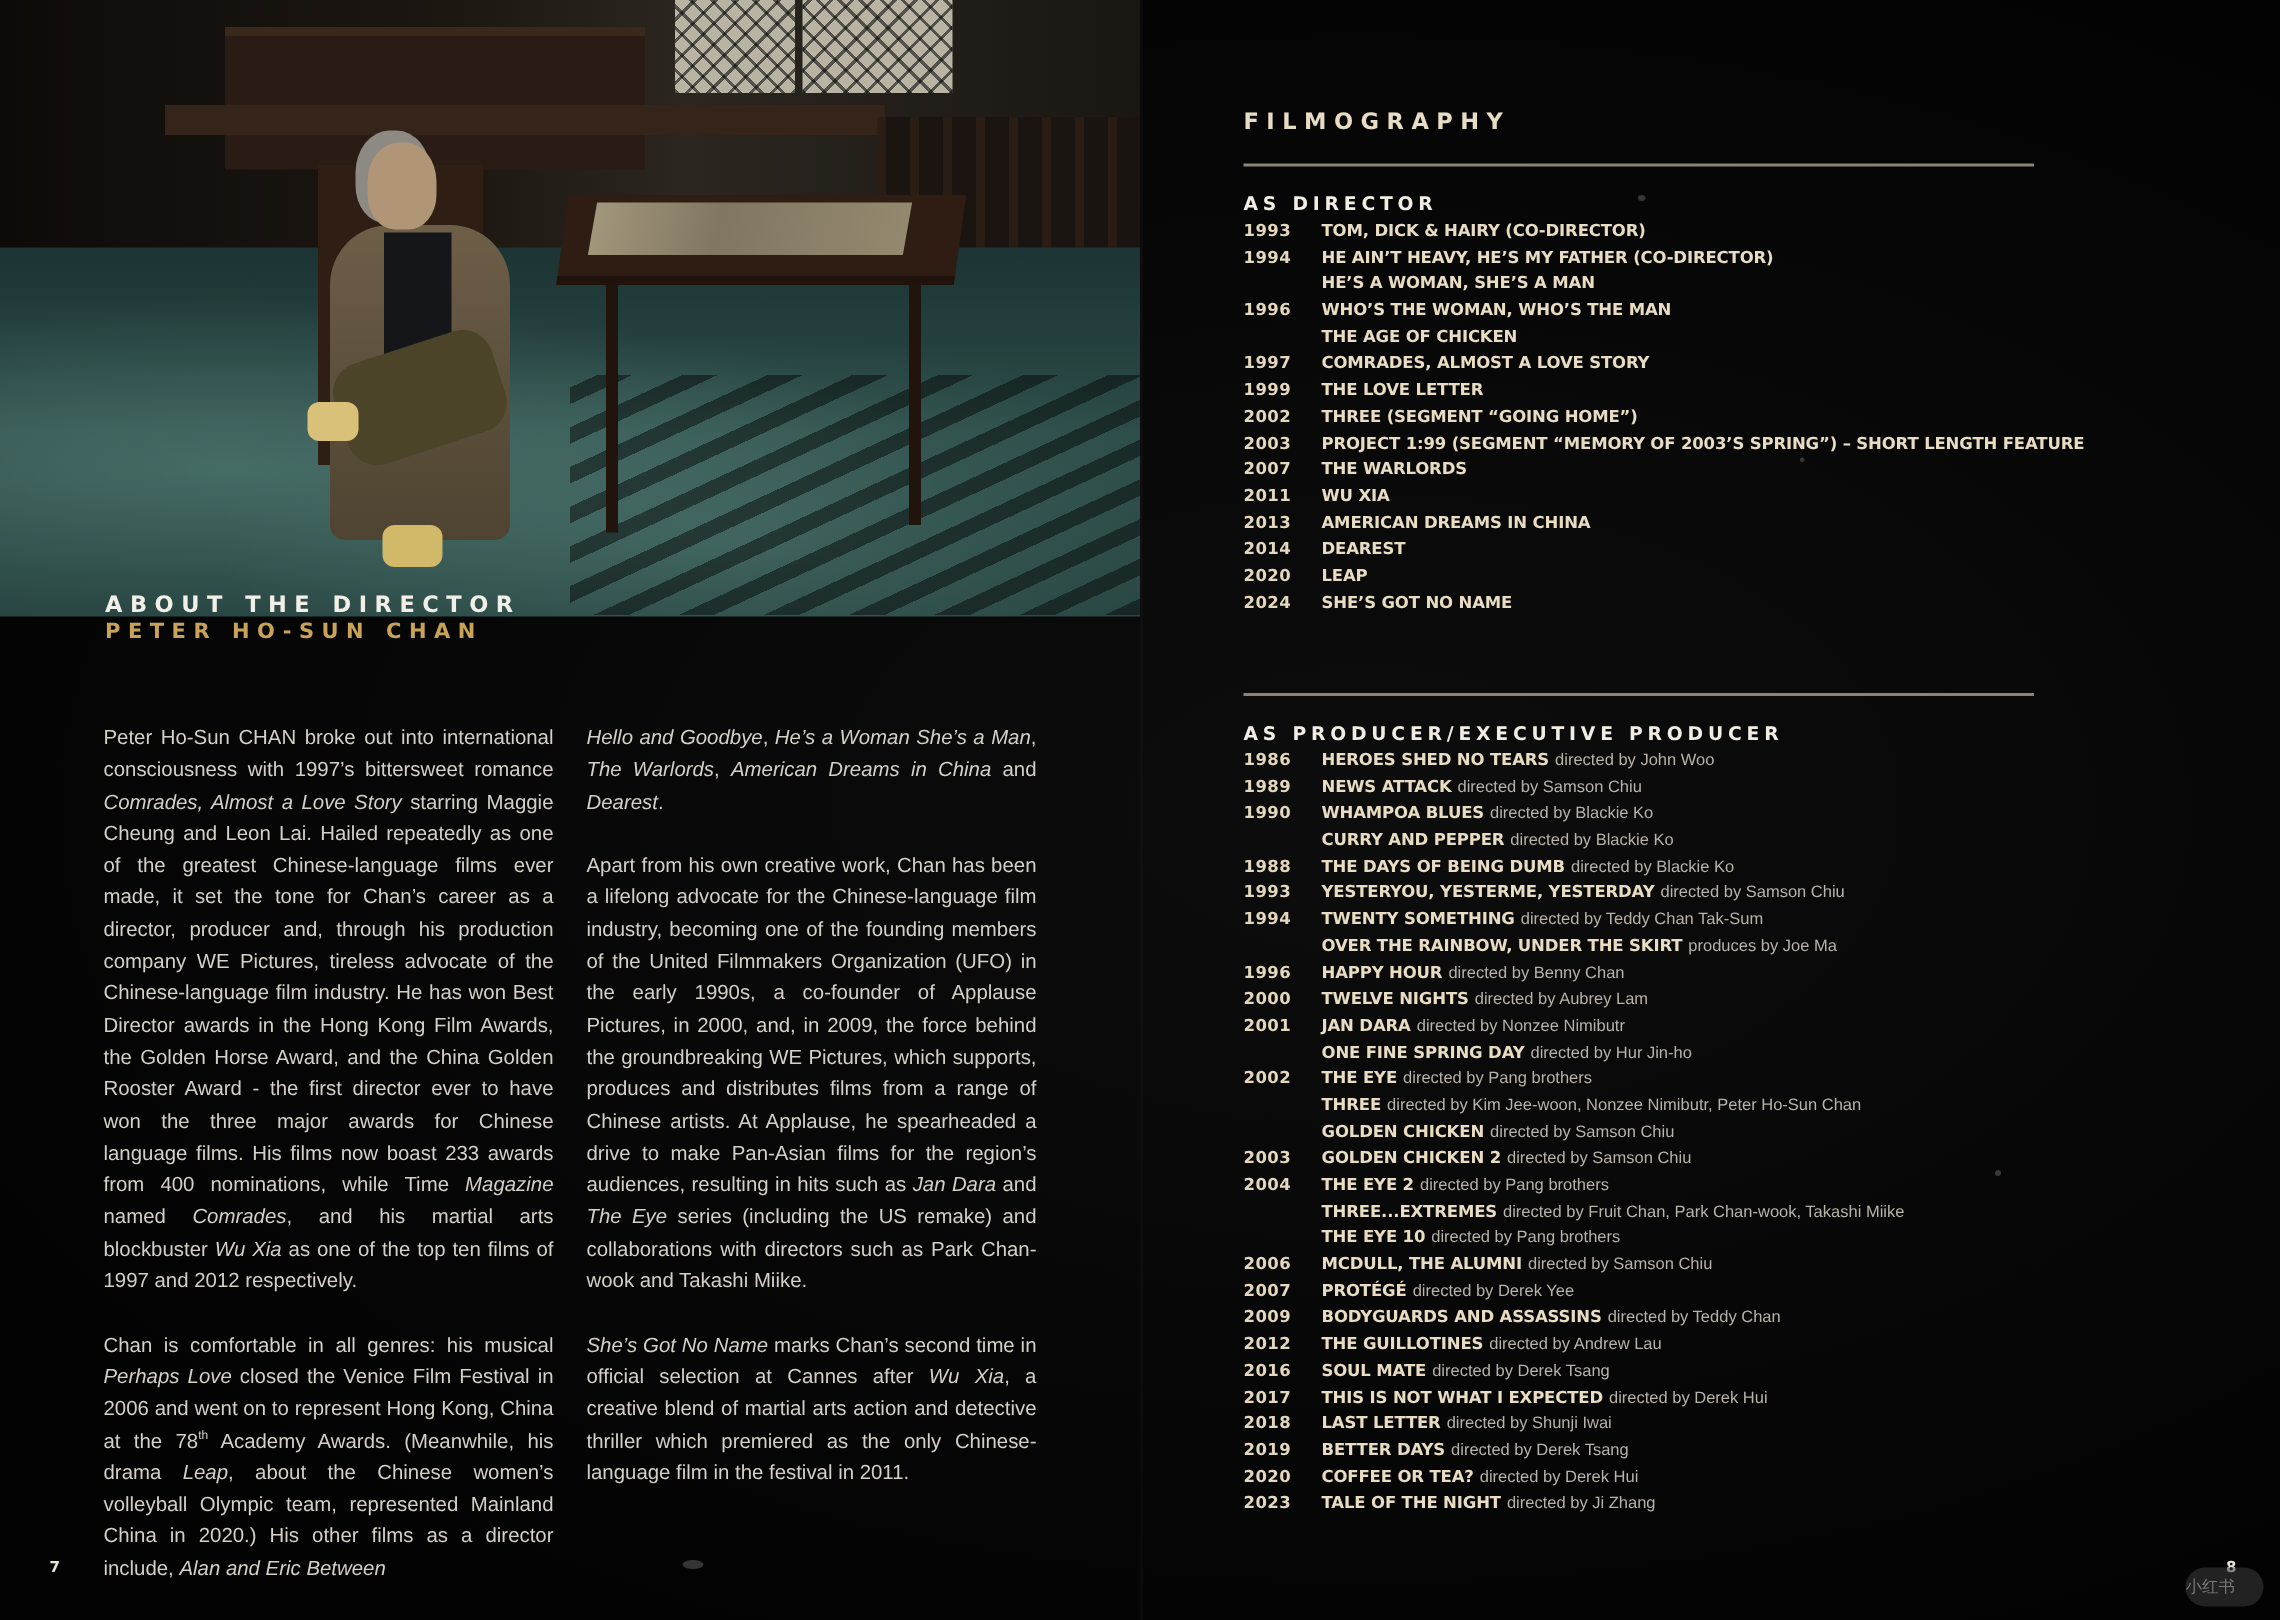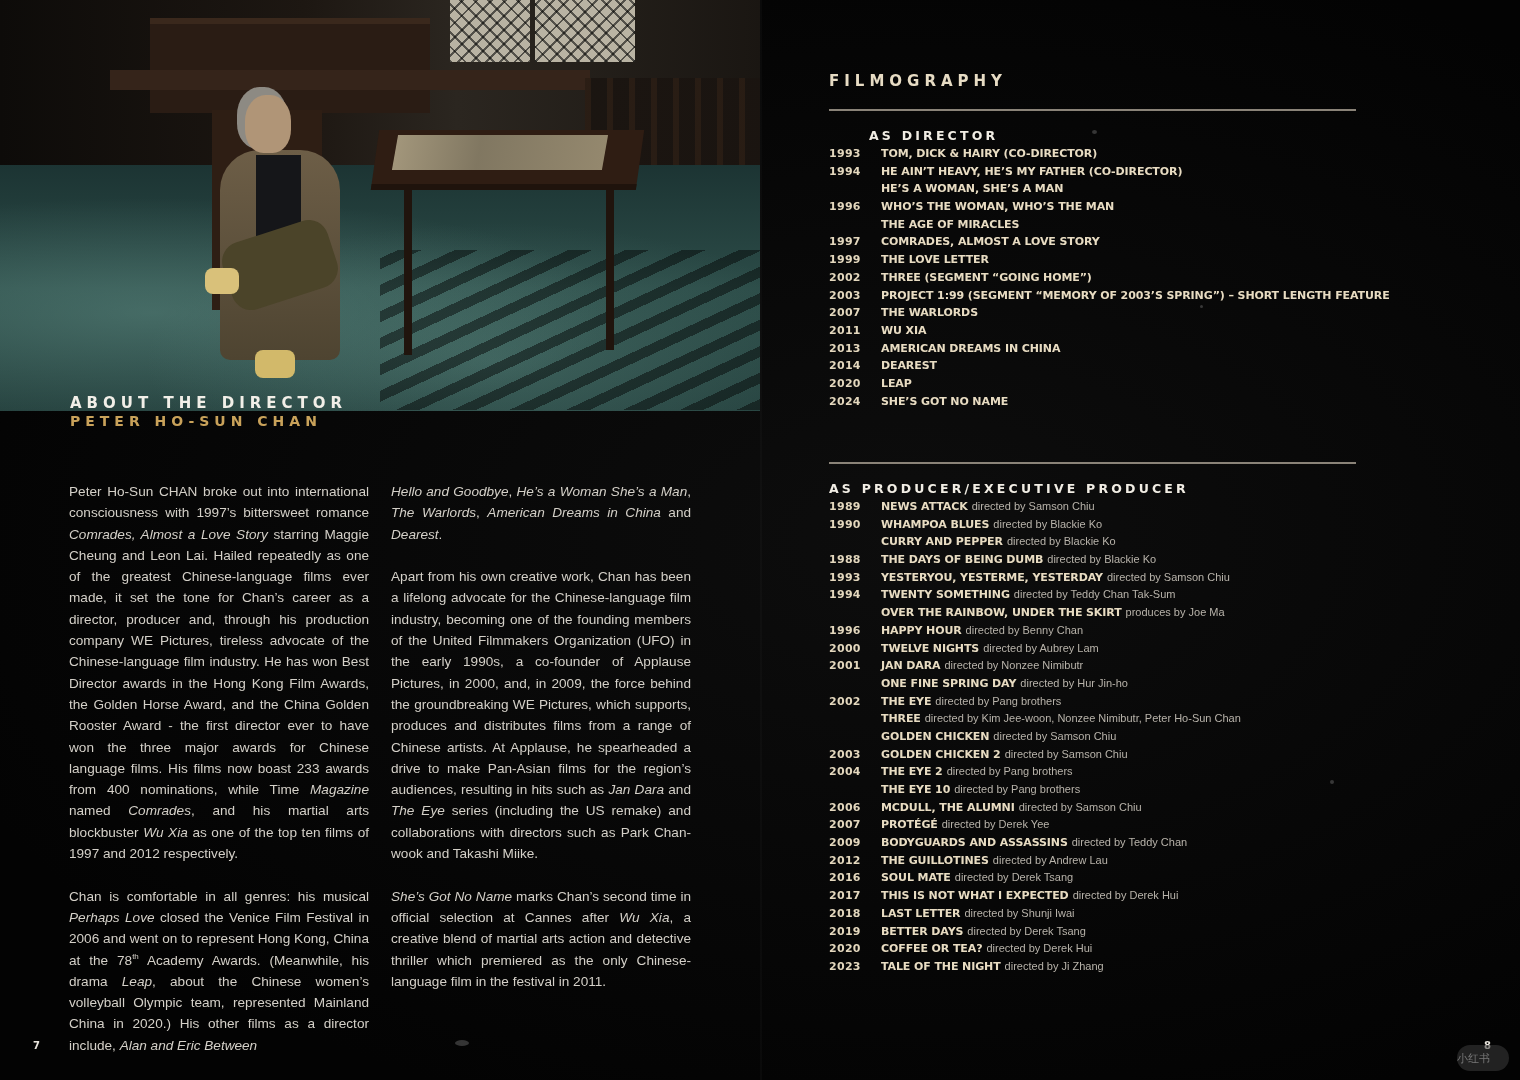--- a/index.html
+++ b/index.html
@@ -70,21 +70,21 @@
 
   
   .filmo-title { position: absolute; left: 829px; top: 72px; font-family: "DejaVu Sans", sans-serif;
     font-size: 15px; font-weight: bold; letter-spacing: 5px; color: #e7dcc4; }
   .rule { position: absolute; left: 829px; width: 527px; height: 2px; background: #8a8378; }
   .rule.r1 { top: 109px; }
   .rule.r2 { top: 462px; }
 
   .sub-head { position: absolute; left: 829px; font-family: "DejaVu Sans", sans-serif; font-size: 12.5px;
     font-weight: bold; letter-spacing: 3.2px; color: #f1ede4; }
-  .sub-head.director { top: 128px; margin-left: 40px; }
+  .sub-head.director { top: 128px; }
   .sub-head.producer { top: 481px; }
 
   .film-list { position: absolute; left: 829px; list-style: none; }
   .film-list.director { top: 147px; }
   .film-list.producer { top: 500px; }
   .film-list li { height: 17.7px; display: flex; align-items: baseline; white-space: nowrap; }
   .film-list .year { width: 52px; font-family: "DejaVu Sans", sans-serif; font-size: 11px; font-weight: bold; color: #e3d7bd; letter-spacing: 0.3px; }
   .film-list .title { font-family: "DejaVu Sans", sans-serif; font-size: 11px; font-weight: bold; color: #e8dcc2; letter-spacing: -0.1px; }
   .film-list .credit { margin-left: 4px; font-family: "Liberation Sans", sans-serif; font-size: 11px; color: #b8b3aa; }
 
@@ -151,21 +151,21 @@
       <li>
         <span class="year"></span>
         <span class="title">HE’S A WOMAN, SHE’S A MAN</span>
       </li>
       <li>
         <span class="year">1996</span>
         <span class="title">WHO’S THE WOMAN, WHO’S THE MAN</span>
       </li>
       <li>
         <span class="year"></span>
-        <span class="title">THE AGE OF MIRACLES</span>
+        <span class="title">THE AGE OF CHICKEN</span>
       </li>
       <li>
         <span class="year">1997</span>
         <span class="title">COMRADES, ALMOST A LOVE STORY</span>
       </li>
       <li>
         <span class="year">1999</span>
         <span class="title">THE LOVE LETTER</span>
       </li>
       <li>
@@ -199,20 +199,25 @@
       <li>
         <span class="year">2024</span>
         <span class="title">SHE’S GOT NO NAME</span>
       </li>
     </ul>
 
   <div class="rule r2"></div>
 
   <div class="sub-head producer">AS PRODUCER/EXECUTIVE PRODUCER</div>
   <ul class="film-list producer">
+      <li>
+        <span class="year">1986</span>
+        <span class="title">HEROES SHED NO TEARS</span>
+        <span class="credit">directed by John Woo</span>
+      </li>
       <li>
         <span class="year">1989</span>
         <span class="title">NEWS ATTACK</span>
         <span class="credit">directed by Samson Chiu</span>
       </li>
       <li>
         <span class="year">1990</span>
         <span class="title">WHAMPOA BLUES</span>
         <span class="credit">directed by Blackie Ko</span>
       </li>
@@ -278,20 +283,25 @@
       </li>
       <li>
         <span class="year">2003</span>
         <span class="title">GOLDEN CHICKEN 2</span>
         <span class="credit">directed by Samson Chiu</span>
       </li>
       <li>
         <span class="year">2004</span>
         <span class="title">THE EYE 2</span>
         <span class="credit">directed by Pang brothers</span>
+      </li>
+      <li>
+        <span class="year"></span>
+        <span class="title">THREE...EXTREMES</span>
+        <span class="credit">directed by Fruit Chan, Park Chan-wook, Takashi Miike</span>
       </li>
       <li>
         <span class="year"></span>
         <span class="title">THE EYE 10</span>
         <span class="credit">directed by Pang brothers</span>
       </li>
       <li>
         <span class="year">2006</span>
         <span class="title">MCDULL, THE ALUMNI</span>
         <span class="credit">directed by Samson Chiu</span>

